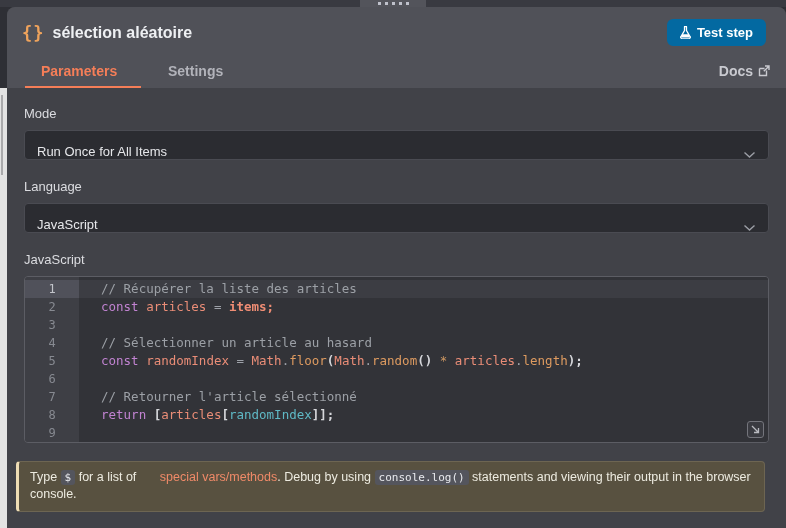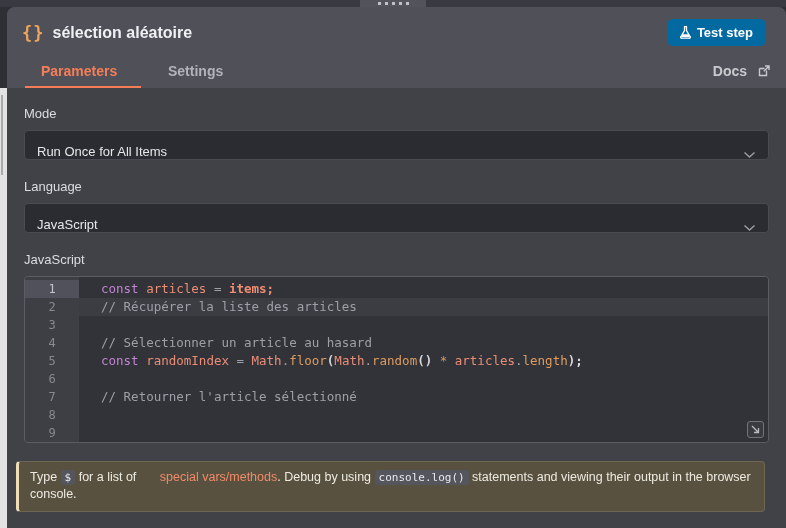--- a/index.html
+++ b/index.html
@@ -30,21 +30,21 @@
               height:27px; padding:6px 13px; font-size:13px; font-weight:bold;
               display:flex; align-items:center; gap:6px; cursor:pointer;
               font-family:"Liberation Sans", sans-serif; }
   .tabs-row { display:flex; align-items:flex-end; height:30px; padding:0 16px 0 0;margin-left:18px; }
   .tab { font-size:14px; font-weight:bold; padding:0 0 9px 0; position:relative; cursor:pointer; }
   .tab.active { color:#f57e58; margin-left:16px; width:100px; }
   .tab.active::after { content:""; position:absolute; left:-16px; right:0; bottom:0; height:2px;
                        background:#f57e58; }
   .tab.inactive { color:#b2b3ba; margin-left:27px; }
   .docs { margin-left:auto; color:#c9cad0; font-size:14px; font-weight:bold; padding-bottom:9px;
-          display:flex; align-items:center; gap:11px; cursor:pointer; }
+          display:flex; align-items:center; gap:5px; cursor:pointer; }
 
   
   .content { padding:18px 17px 0 17px; }
   .field-label { color:#dbdce0; font-size:13px; margin-bottom:9px; }
   .select { height:30px; background:#2b2c31; border:1px solid #4a4b52; border-radius:4px;
             display:flex; align-items:flex-end; padding:0 12px; margin-bottom:19px; cursor:pointer; }
   .select span { color:#e6e7ea; font-size:13px; }
   .select svg { margin-left:auto; }
 
   
@@ -152,27 +152,28 @@
           <div class="ln">2</div>
           <div class="ln">3</div>
           <div class="ln">4</div>
           <div class="ln">5</div>
           <div class="ln">6</div>
           <div class="ln">7</div>
           <div class="ln">8</div>
           <div class="ln">9</div>
         </div>
       <div class="code-area">
+          <div class="cl act"><span class="tk-comment">// Récupérer la liste des articles</span></div>
           <div class="cl"><span class="tk-kw">const</span><span class="tk-op"> </span><span class="tk-var">articles</span><span class="tk-op"> = </span><span class="tk-special">items;</span></div>
-          <div class="cl act"><span class="tk-comment">// Récupérer la liste des articles</span></div>
           <div class="cl"></div>
           <div class="cl"><span class="tk-comment">// Sélectionner un article au hasard</span></div>
           <div class="cl"><span class="tk-kw">const</span><span class="tk-op"> </span><span class="tk-var">randomIndex</span><span class="tk-op"> = </span><span class="tk-var">Math</span><span class="tk-op">.</span><span class="tk-prop">floor</span><span class="tk-pun">(</span><span class="tk-var">Math</span><span class="tk-op">.</span><span class="tk-prop">random</span><span class="tk-pun">()</span><span class="tk-star"> * </span><span class="tk-var">articles</span><span class="tk-op">.</span><span class="tk-prop">length</span><span class="tk-pun">);</span></div>
           <div class="cl"></div>
           <div class="cl"><span class="tk-comment">// Retourner l'article sélectionné</span></div>
+          <div class="cl"><span class="tk-kw">return</span><span class="tk-op"> </span><span class="tk-pun">[</span><span class="tk-var">articles</span><span class="tk-pun">[</span><span class="tk-cyan">randomIndex</span><span class="tk-pun">]];</span></div>
           <div class="cl"></div>
         </div>
       <div class="resize-handle">
         <svg width="9" height="9" viewBox="0 0 9 9">
           <path d="M1 1 L7.5 7.5 M7.5 3 v4.5 h-4.5" fill="none" stroke="#b9bac0" stroke-width="1.3"></path>
         </svg>
       </div>
     </div>
 
     <div class="notice">

